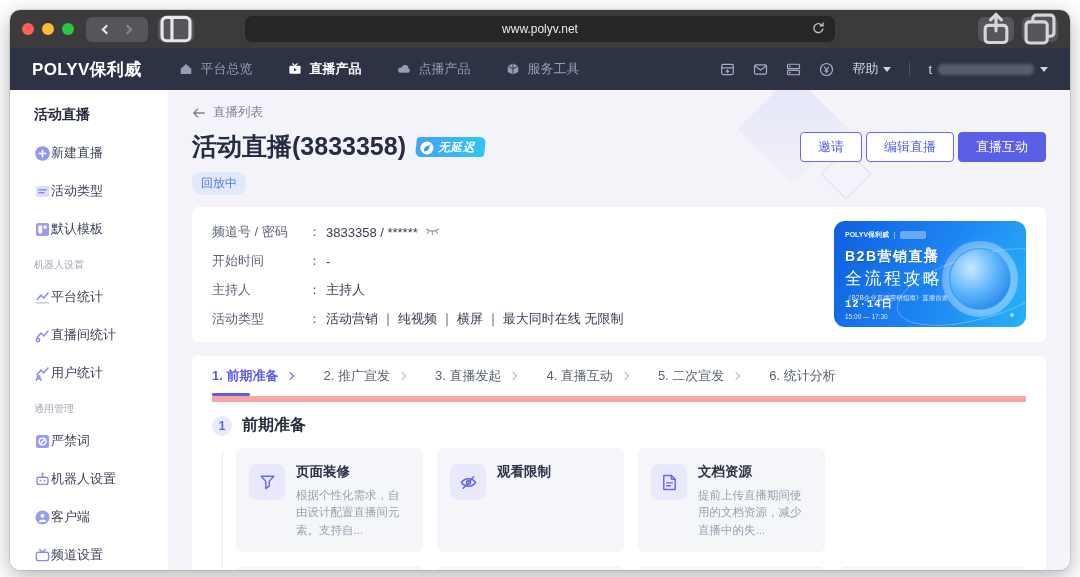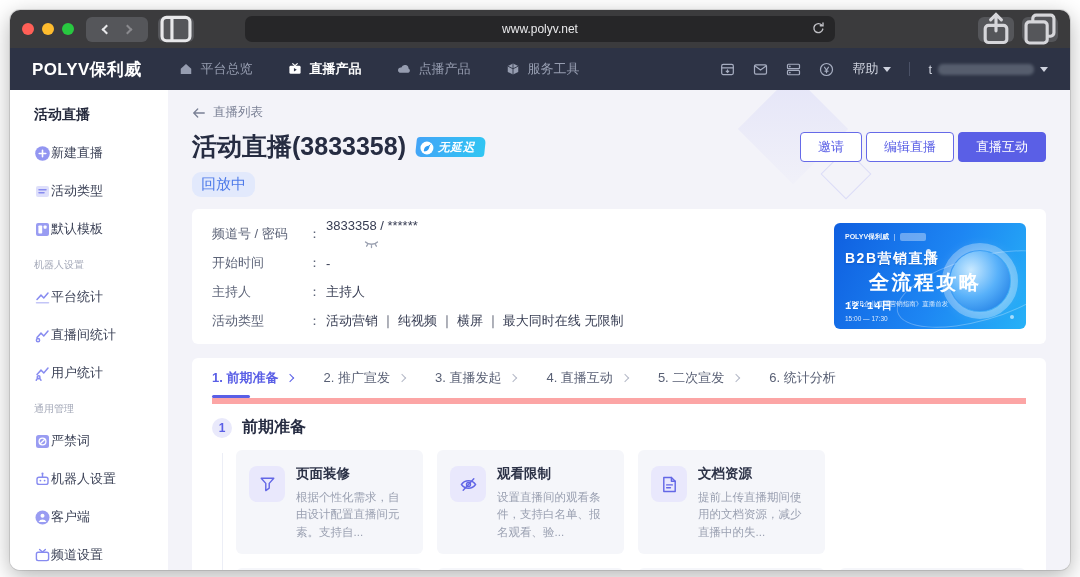--- a/index.html
+++ b/index.html
@@ -69,39 +69,39 @@
   .badge { margin-left:10px; display:inline-flex; align-items:center; gap:4px; height:20px; padding:0 9px 0 4px;
            background:linear-gradient(100deg,#43a4f7,#30c6f3); border-radius:3px 6px 3px 6px; transform:skewX(-6deg); }
   .badge-inner { transform:skewX(6deg); display:flex; align-items:center; gap:4px; }
   .badge-text { color:#fff; font-size:11.5px; font-weight:bold; font-style:italic; letter-spacing:1px; }
   .badge svg { width:14px; height:14px; }
   .actions { margin-left:auto; display:flex; gap:4px; }
   .btn { height:30px; padding:0 17px; border-radius:4px; font-size:13px; display:flex; align-items:center;
          border:1px solid #666ae8; color:#5a5fe6; background:#fff; cursor:pointer; white-space:nowrap; }
   .btn.primary { background:#5a5fe6; border-color:#5a5fe6; color:#fff; }
   .status-tag { position:relative; display:inline-block; margin-top:9px; background:#e2e9fc; color:#4d7ae9;
-                font-size:15px; padding:3px 9px; border-radius:9px; }
+                font-size:12px; padding:3px 9px; border-radius:9px; }
   
   .info-card { position:relative; margin-top:12px; background:#fff; border-radius:6px; padding:14px 20px; display:flex; align-items:flex-start; }
   .info-rows { flex:1; padding-top:2px; }
   .info-row { display:flex; align-items:center; font-size:13px; margin-bottom:11px; height:18px; }
   .info-row:last-child { margin-bottom:0; }
   .info-label { width:96px; color:#5d6478; }
   .info-colon { width:16px; color:#5d6478; }
-  .info-value { color:#363c52; margin-left:2px; display:flex; align-items:center; gap:7px;flex-direction:column; }
+  .info-value { color:#363c52; margin-left:2px; display:flex; align-items:center; gap:7px; }
   .eye-ico { width:15px; height:10px; color:#9aa0b0; cursor:pointer; }
   .eye-ico svg { width:100%; height:100%; display:block; }
   
-  .banner { width:192px; height:106px; border-radius:6px; flex-shrink:0; position:relative; overflow:hidden; color:#fff;
+  .banner { width:192px; height:106px; border-radius:11px; flex-shrink:0; position:relative; overflow:hidden; color:#fff;
             background:linear-gradient(115deg,#0f5fe0 0%, #1d86f3 55%, #27b2f7 100%); padding:9px 11px; cursor:pointer; }
   .banner-top { display:flex; align-items:center; gap:5px; font-size:7px; font-weight:bold; opacity:.95; }
   .banner-top .bdiv { width:1px; height:7px; background:rgba(255,255,255,.5); }
   .partner-logo { width:26px; height:8px; background:rgba(255,255,255,.38); border-radius:2px; }
   .banner-t1 { font-size:14px; font-weight:bold; letter-spacing:1.5px; margin-top:8px; text-shadow:0 1px 2px rgba(0,40,120,.25); position:relative; z-index:2; }
-  .banner-t2 { font-size:20px; font-weight:bold; letter-spacing:2.5px; margin-top:1px; position:relative; z-index:2;margin-left:24px; }
+  .banner-t2 { font-size:17px; font-weight:normal; letter-spacing:2.5px; margin-top:1px; position:relative; z-index:2; }
   .banner-sub { font-size:6.5px; opacity:.85; margin-top:4px; position:relative; z-index:2; }
   .banner-date { position:absolute; left:11px; bottom:16px; font-size:10.5px; font-weight:bold; letter-spacing:1px; z-index:2;font-family:Liberation Mono, monospace; }
   .banner-time { position:absolute; left:11px; bottom:7px; font-size:6.5px; opacity:.85; z-index:2; }
   .orbit { position:absolute; width:170px; height:64px; border:1px solid rgba(255,255,255,.28); border-radius:50%;
            right:-38px; top:34px; transform:rotate(-16deg); }
   .sphere-ring { position:absolute; right:8px; top:20px; width:76px; height:76px; border-radius:50%; border:7px solid rgba(255,255,255,.30); }
   .sphere { position:absolute; right:16px; top:28px; width:60px; height:60px; border-radius:50%;
             background:radial-gradient(circle at 35% 32%, #c9e9ff, #58b1fa 48%, #0f6fdd 100%); box-shadow:0 0 16px rgba(255,255,255,.35); }
   .bdot1 { position:absolute; width:5px; height:5px; border-radius:50%; background:rgba(255,255,255,.8); right:95px; top:26px; }
   .bdot2 { position:absolute; width:4px; height:4px; border-radius:50%; background:rgba(255,255,255,.6); right:12px; bottom:10px; }
@@ -486,21 +486,20 @@
             <div class="feature-card">
               <span class="tile-icon">
                 <svg viewBox="0 0 20 20" fill="none" stroke="currentColor" stroke-width="1.5" stroke-linecap="round">
                     <path d="M2.6 10s2.6-4 7.4-4 7.4 4 7.4 4-2.6 4-7.4 4-7.4-4-7.4-4z"></path>
                     <circle cx="10" cy="10" r="2.1"></circle>
                     <path d="M4.4 16 15.6 4"></path>
                   </svg>
               </span>
               <div>
                 <div class="card-title">观看限制</div>
-                <div class="card-desc">设置直播间的观看条件，支持白名单、报名观看、验...</div>
               </div>
             </div>
             <div class="feature-card">
               <span class="tile-icon">
                 <svg viewBox="0 0 20 20" fill="none" stroke="currentColor" stroke-width="1.5" stroke-linecap="round" stroke-linejoin="round">
                     <path d="M4 2.6h8l4 4v10.8H4z"></path>
                     <path d="M12 2.6v4h4"></path>
                     <path d="M7 10.4h6M7 13.4h4"></path>
                   </svg>
               </span>

